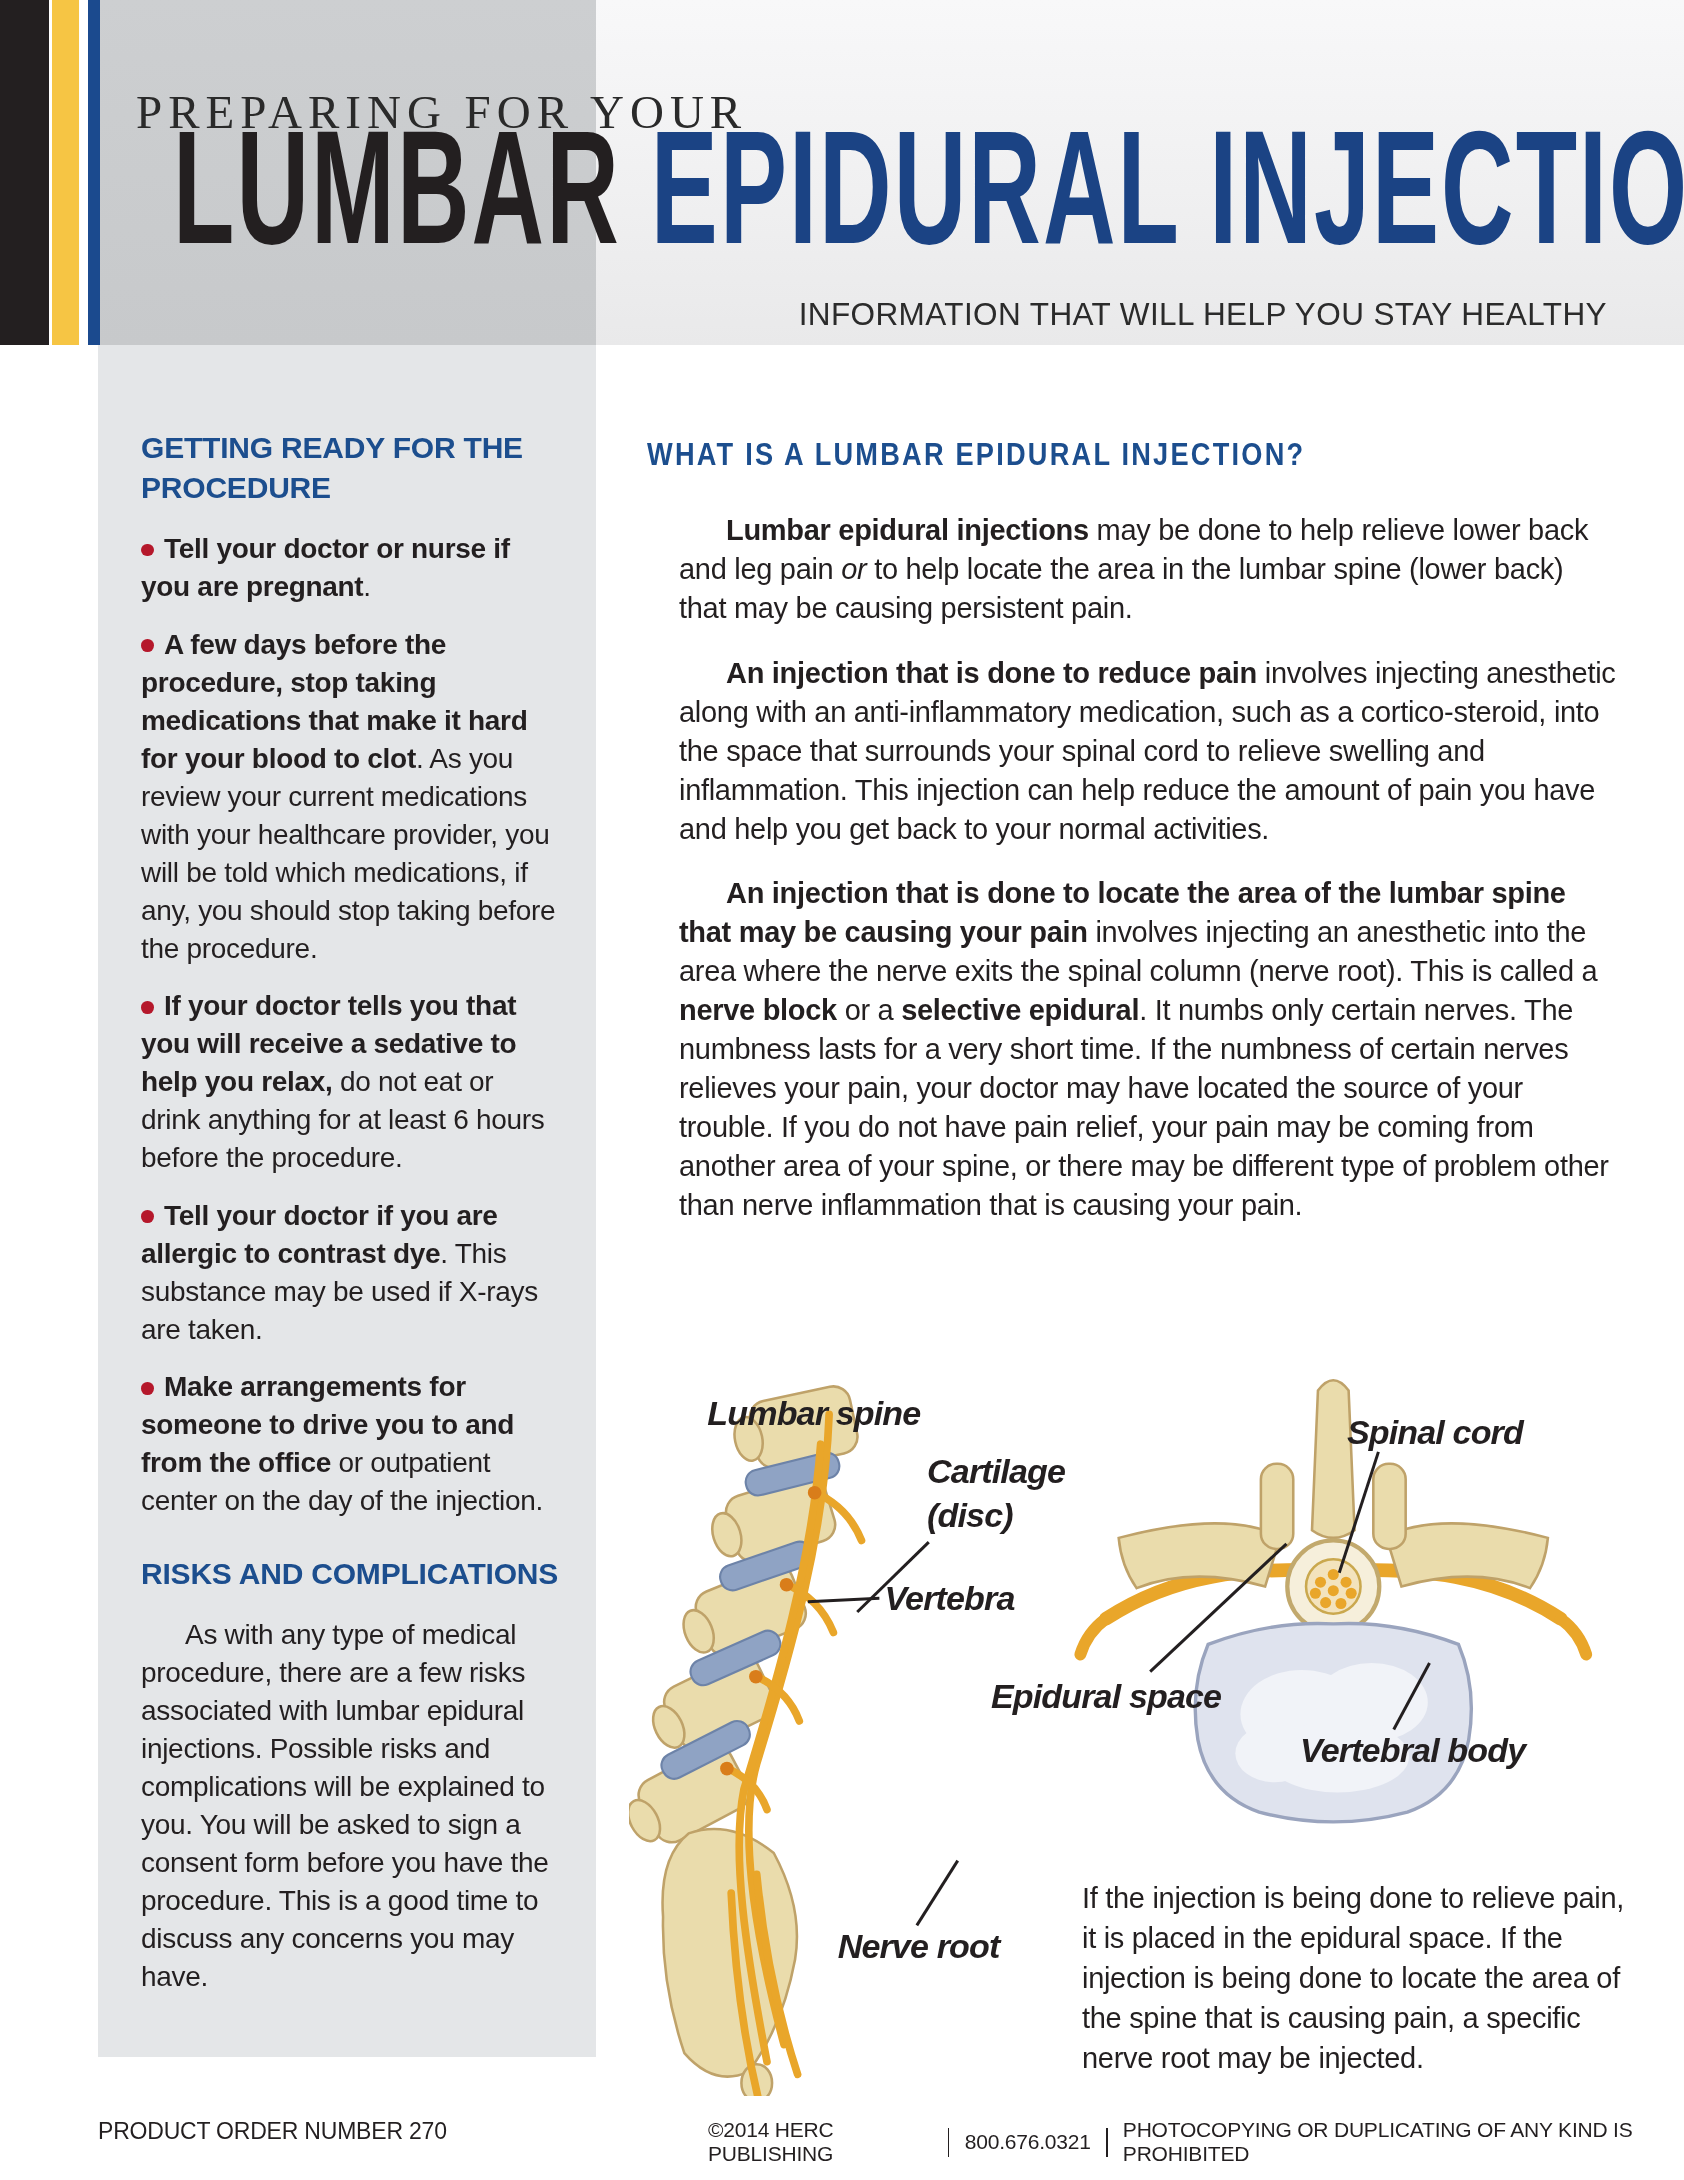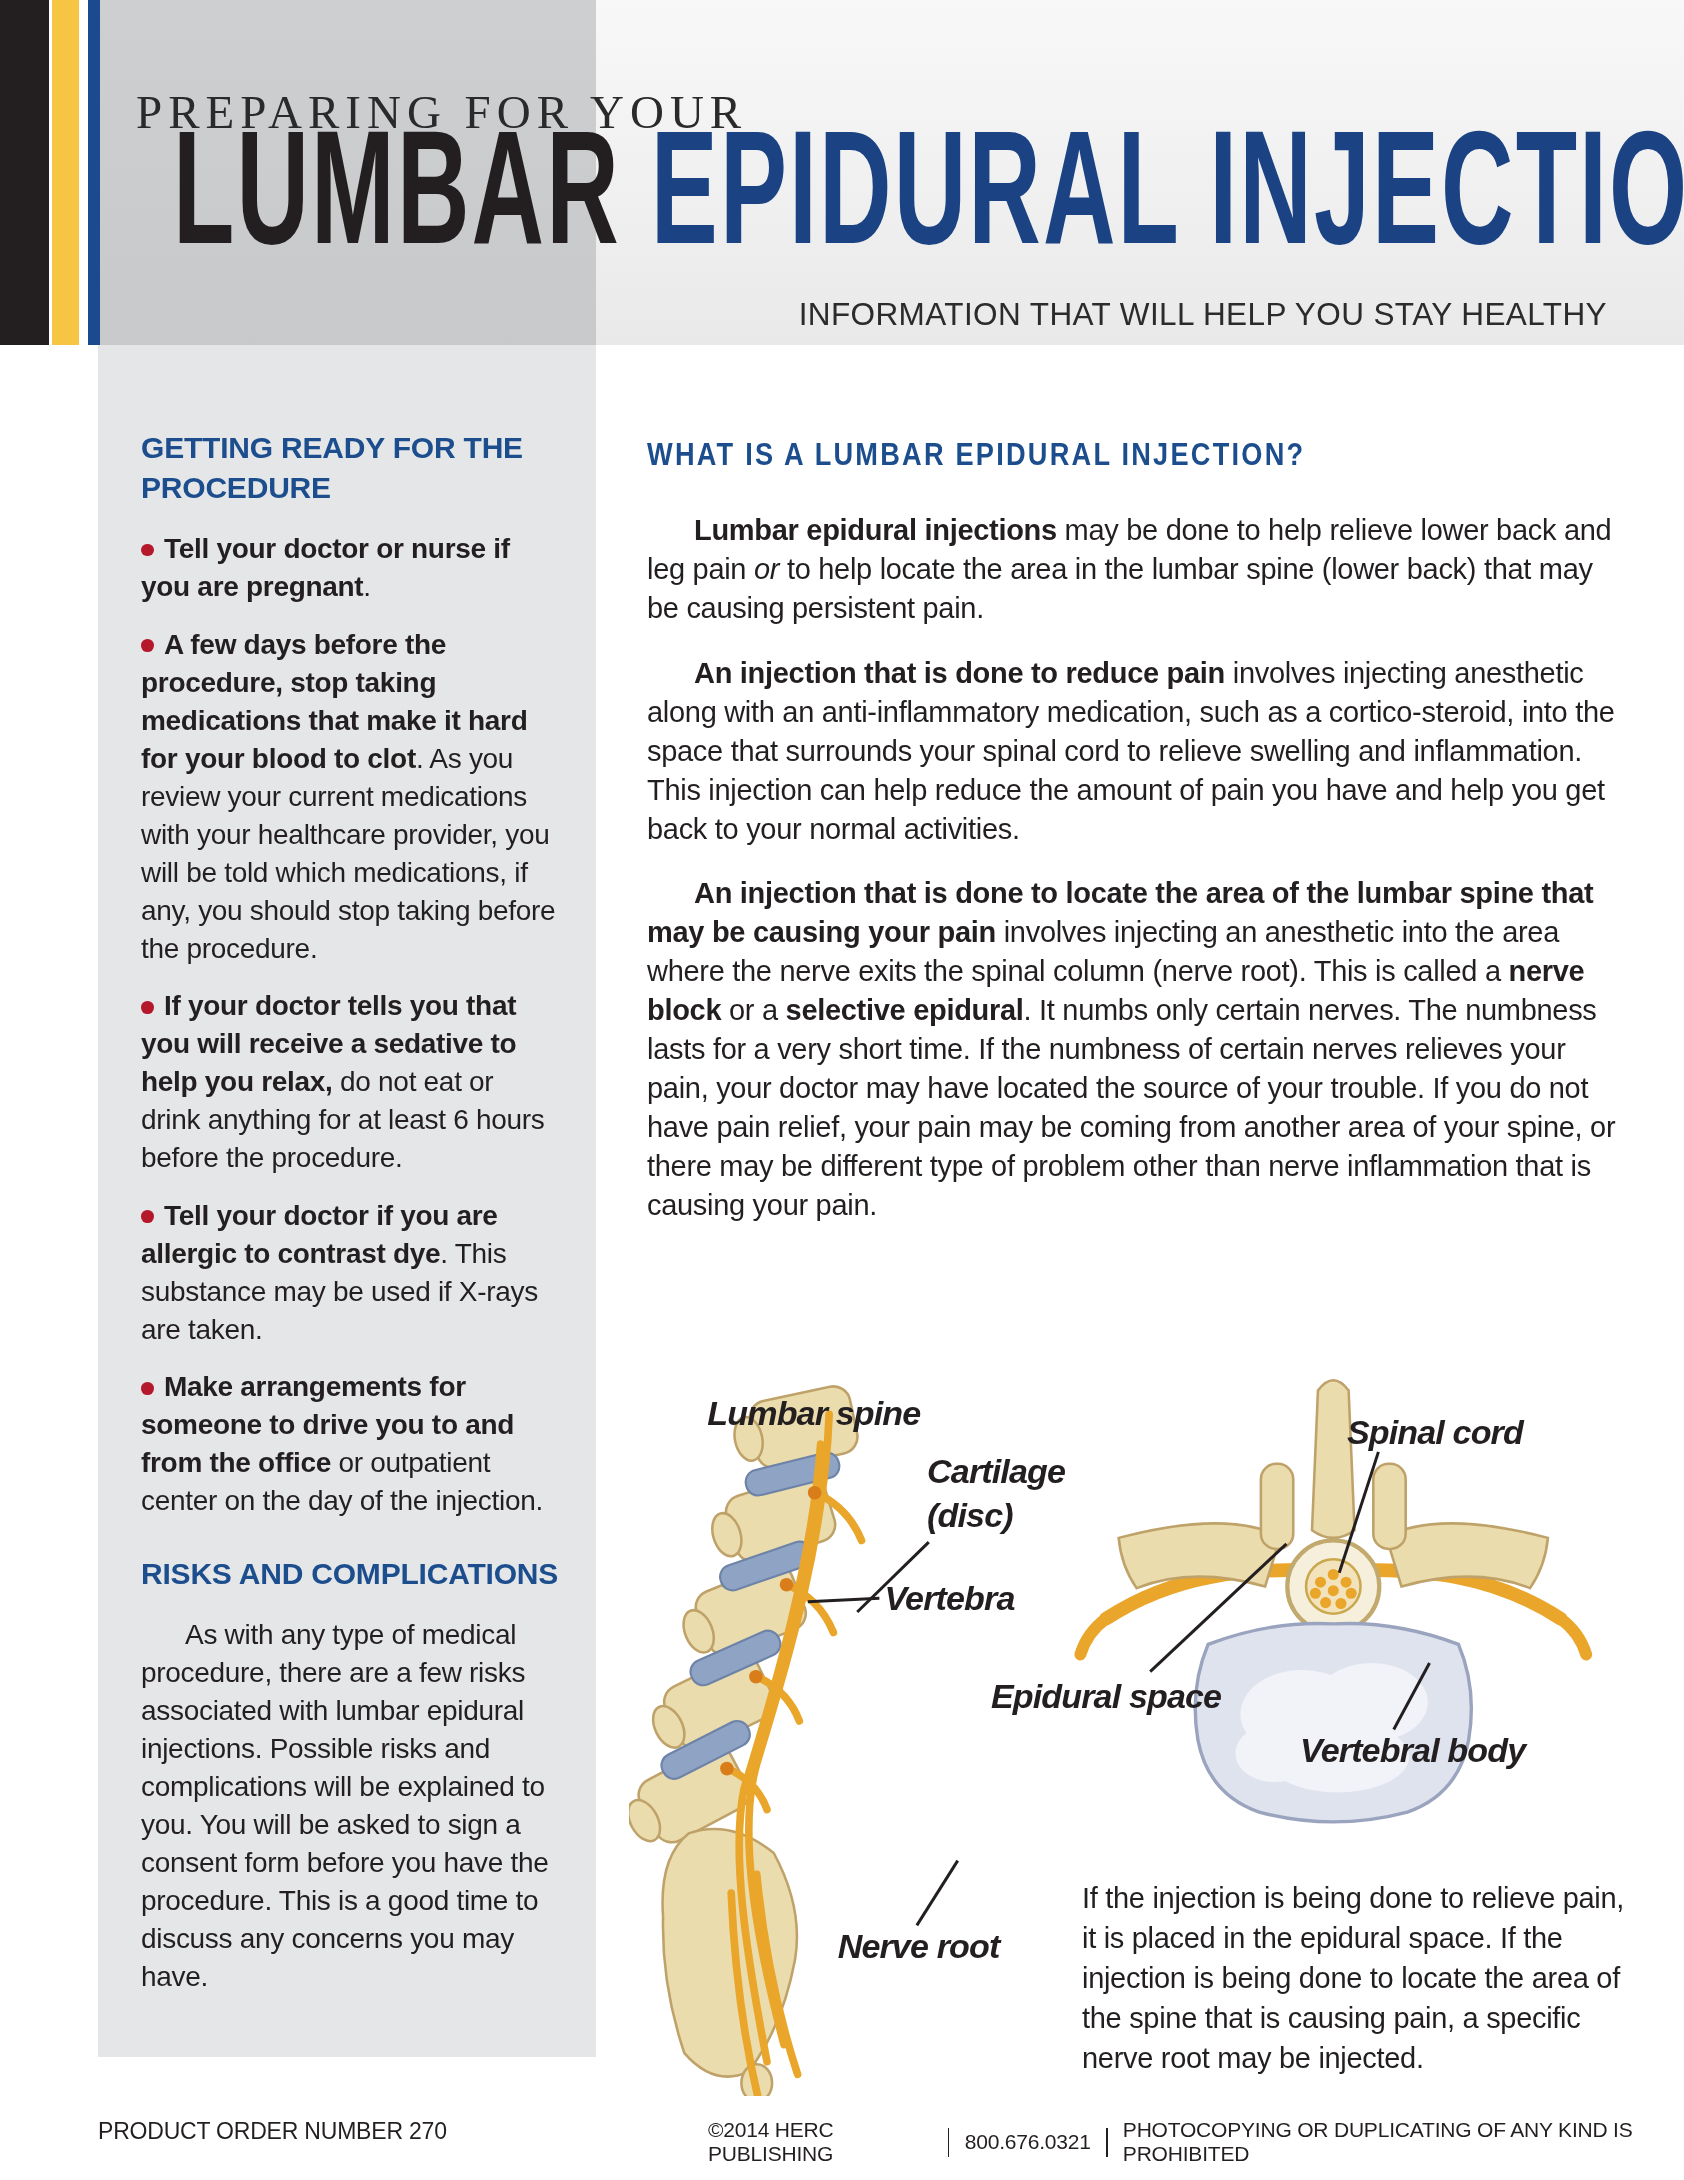--- a/index.html
+++ b/index.html
@@ -50,21 +50,21 @@
   .bullet .b{font-weight:700;white-space:pre-line;}
   .bullet .r{white-space:pre-line;}
   .side-para{text-indent:44px;white-space:pre-line;}
 
   
   .main-h{position:absolute;left:647px;top:436px;color:var(--accent-blue);
     font-weight:700;font-size:32px;letter-spacing:2.6px;white-space:nowrap;
     transform:scaleX(.85);transform-origin:left top;}
   .main-col{position:absolute;left:647px;top:511px;width:971px;
     font-size:29px;line-height:39px;letter-spacing:-0.3px;color:var(--ink);}
-  .main-col p{text-indent:47px;margin-bottom:25.6px;}
+  .main-col p{text-indent:47px;margin-bottom:25.6px;margin-left:32px;}
   .main-col .b{font-weight:700;}
   .main-col .i{font-style:italic;}
 
   
   .figure-svg{position:absolute;left:629px;top:1363px;width:1056px;height:733px;}
   .fig-label{font-weight:700;font-style:italic;font-size:40px;letter-spacing:-1px;
     fill:var(--ink);font-family:"Liberation Sans",sans-serif;}
   .leader{stroke:var(--leader);stroke-width:3.5;fill:none;}
 
   .caption{position:absolute;left:1082px;top:1878px;width:545px;

